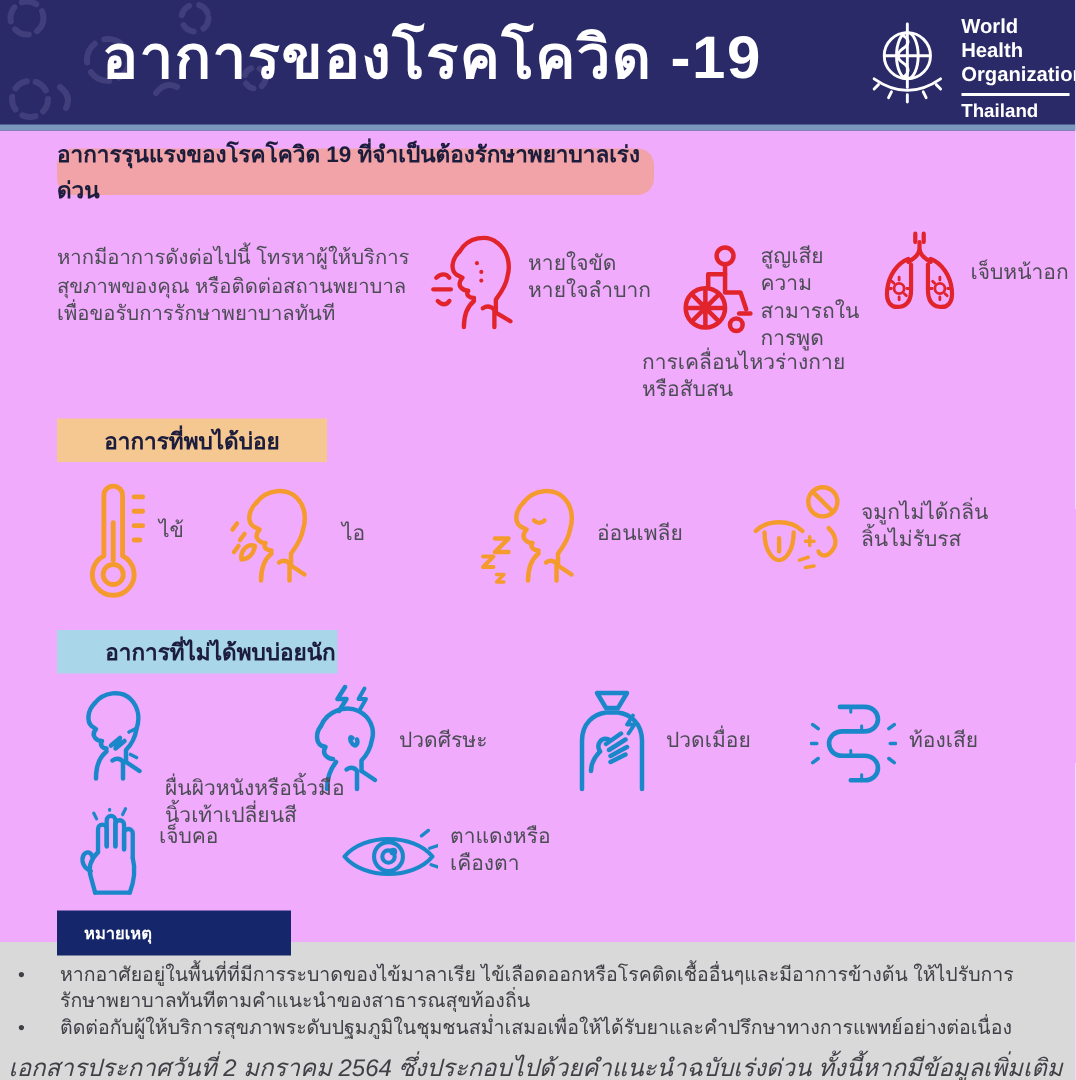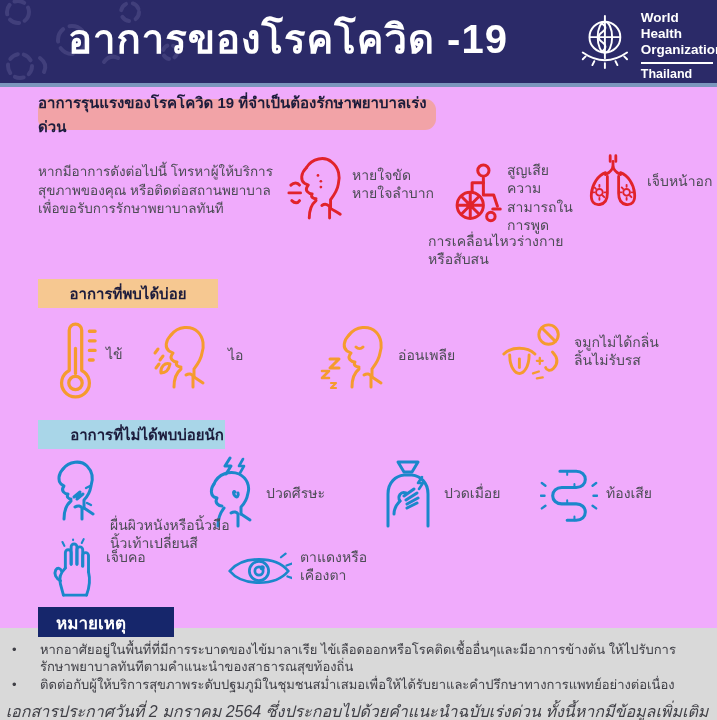--- a/index.html
+++ b/index.html
@@ -32,22 +32,22 @@
   .banner-less{left:38px;top:420px;width:156px;height:29px;background:var(--less-banner-bg);padding-left:31px;}
   
   .intro{position:absolute;left:38px;top:163px;width:268px;font-size:13.5px;line-height:1.38;
          color:var(--text);white-space:pre-line;}
   .lbl{position:absolute;font-size:14px;line-height:1.32;color:var(--text);white-space:pre-line;}
   .ico{position:absolute;}
   .ico svg{display:block;width:100%;height:100%;}
   .c-red{color:var(--severe-icon);} .c-org{color:var(--common-icon);} .c-blu{color:var(--less-icon);}
   
   .footer-gray{position:absolute;left:0;top:628px;width:717px;height:92px;background:var(--footer-bg);}
-  .note-badge{position:absolute;left:38px;top:607px;width:136px;height:30px;background:var(--note-badge-bg);
-              color:#fff;font-weight:bold;font-size:17px;display:flex;align-items:center;
+  .note-badge{position:absolute;left:38px;top:607px;width:156px;height:30px;background:var(--note-badge-bg);
+              color:#fff;font-weight:bold;font-size:11px;display:flex;align-items:center;
               padding-left:18px;box-sizing:border-box;z-index:2;}
   .bullet-row{position:absolute;left:12px;width:692px;display:flex;z-index:2;}
   .bullet-dot{width:28px;font-size:13px;line-height:17px;text-align:left;color:#3f3f46;flex:none;}
   .bullet-text{font-size:13px;line-height:17px;color:#3f3f46;white-space:pre-line;}
   .footnote{position:absolute;left:0;top:699px;width:714px;text-align:center;font-style:italic;
             font-size:16px;color:#3f3f46;z-index:2;}
 </style>
 </head>
 <body>
 

